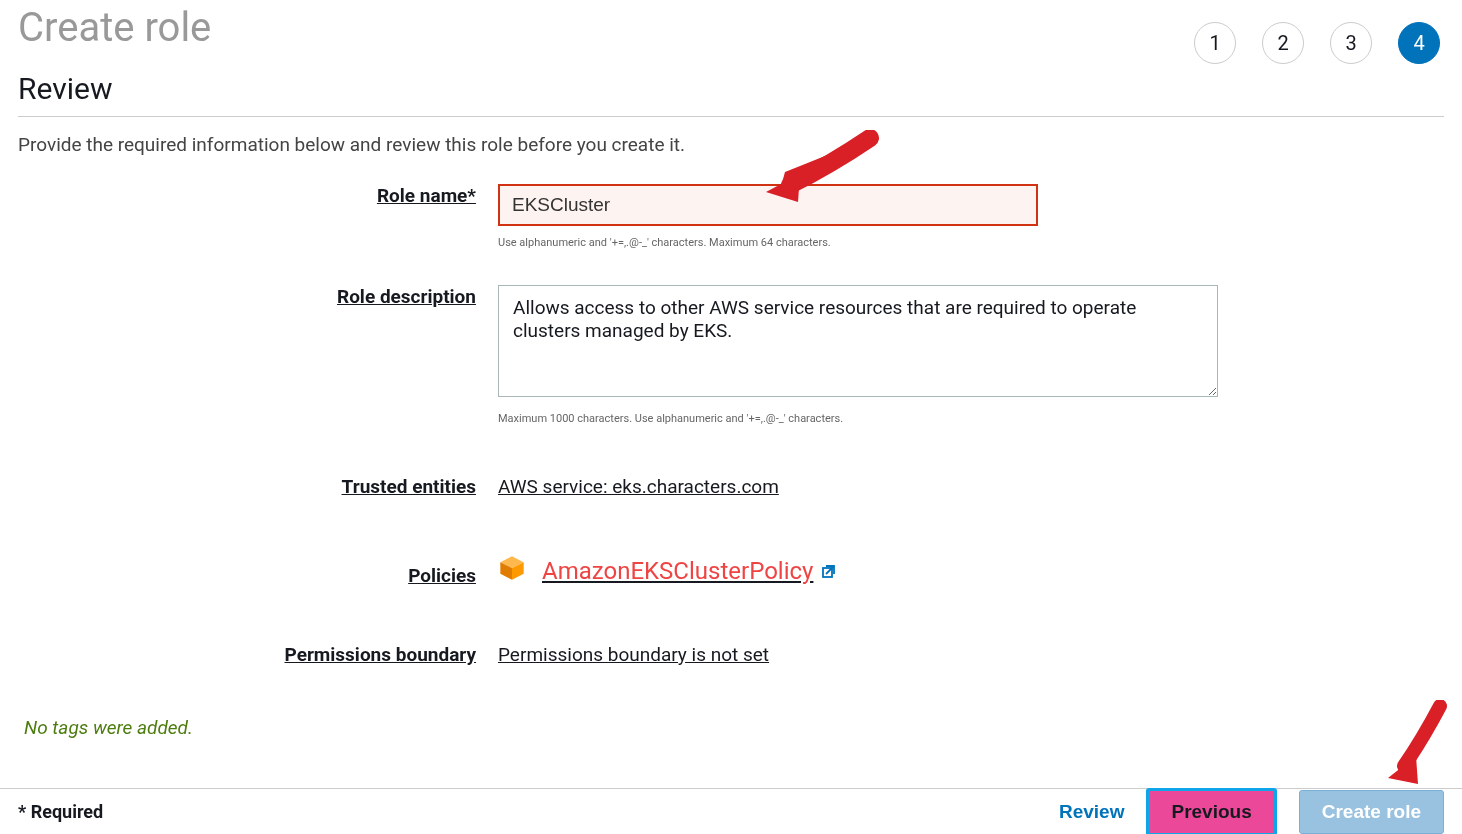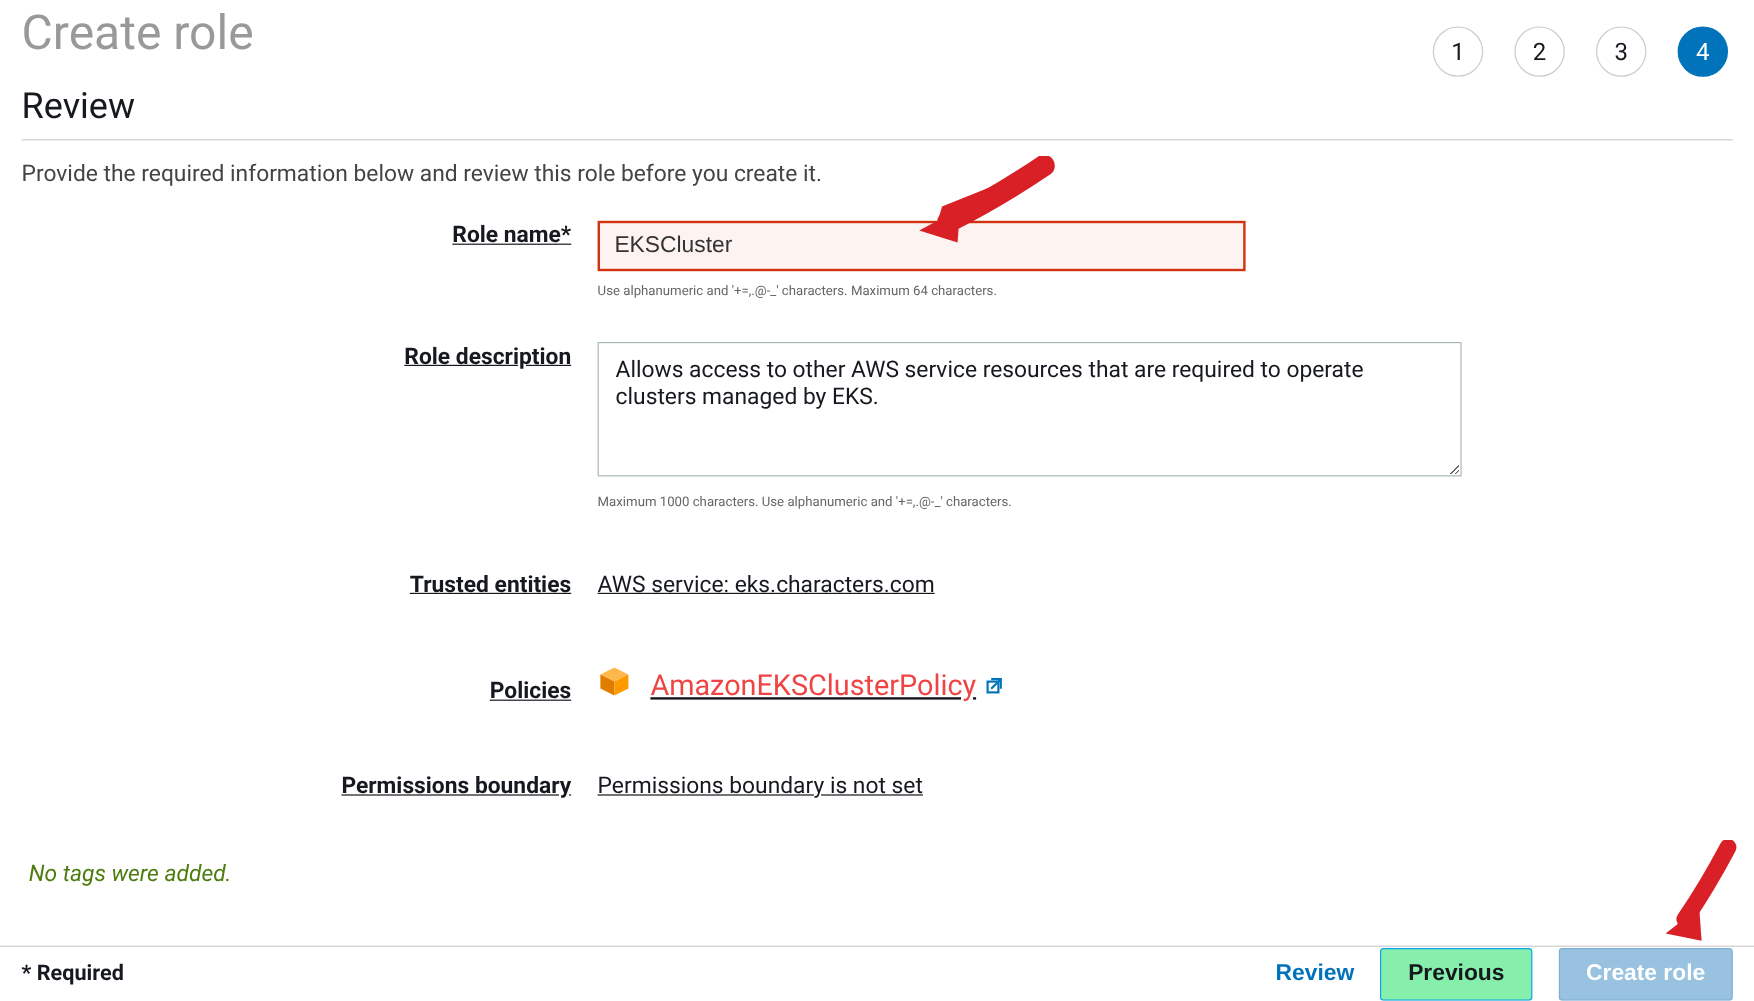--- a/index.html
+++ b/index.html
@@ -158,22 +158,22 @@
       cursor: pointer;
     }
     .btn {
       padding: 10px 22px;
       font-size: 19px;
       border-radius: 3px;
       cursor: pointer;
       font-weight: 700;
     }
     .btn-secondary {
-      background: #86efac;
-      border: 1px solid #0ea5e9;
+      background: #ec4899;
+      border: 3px solid #0ea5e9;
       color: #16191f;
     }
     .btn-primary {
       background: #99c2e0;
       border: 1px solid #7bb0d6;
       color: #fff;
     }
     .arrow {
       position: absolute;
       pointer-events: none;

